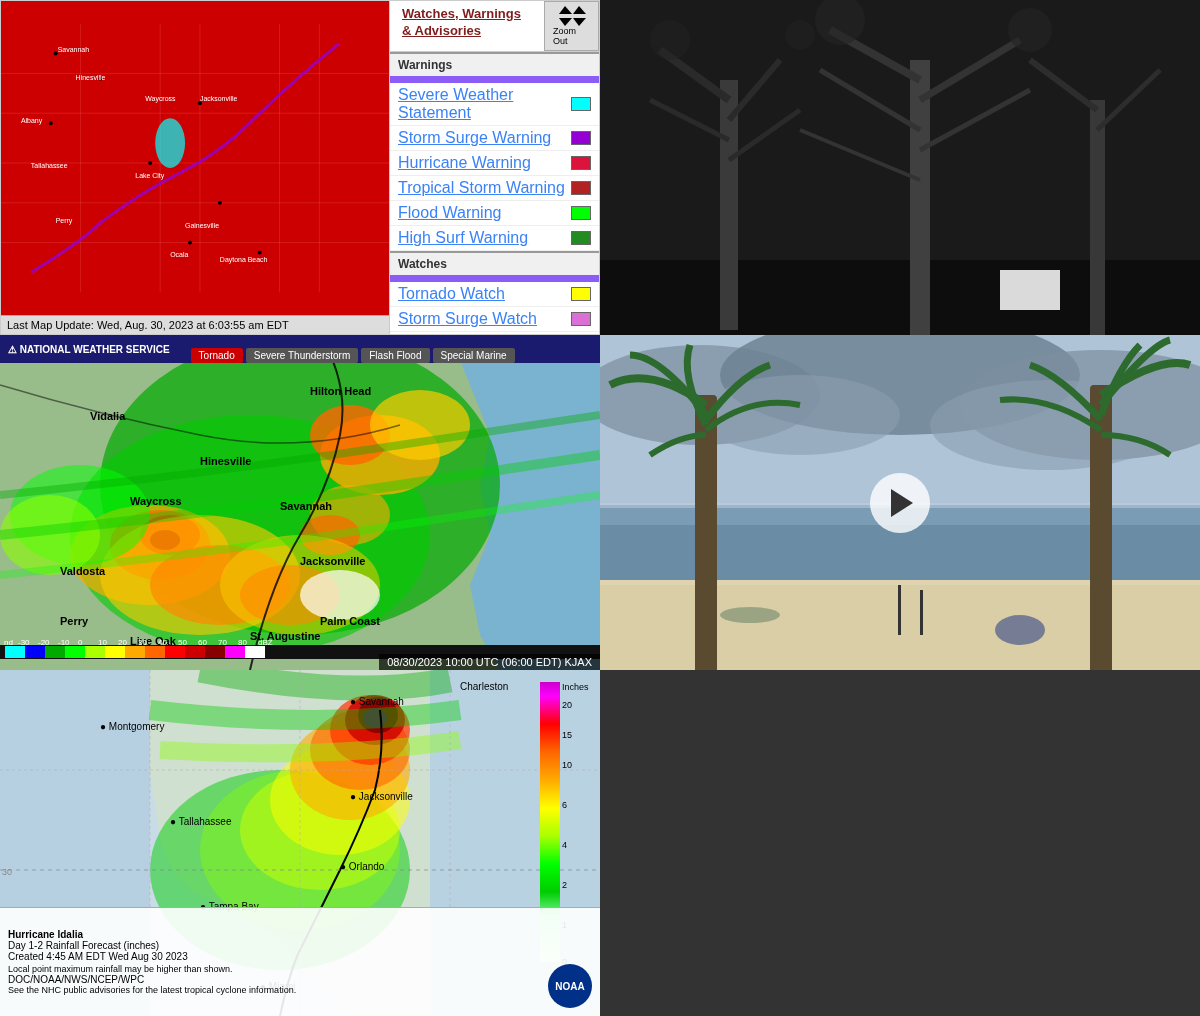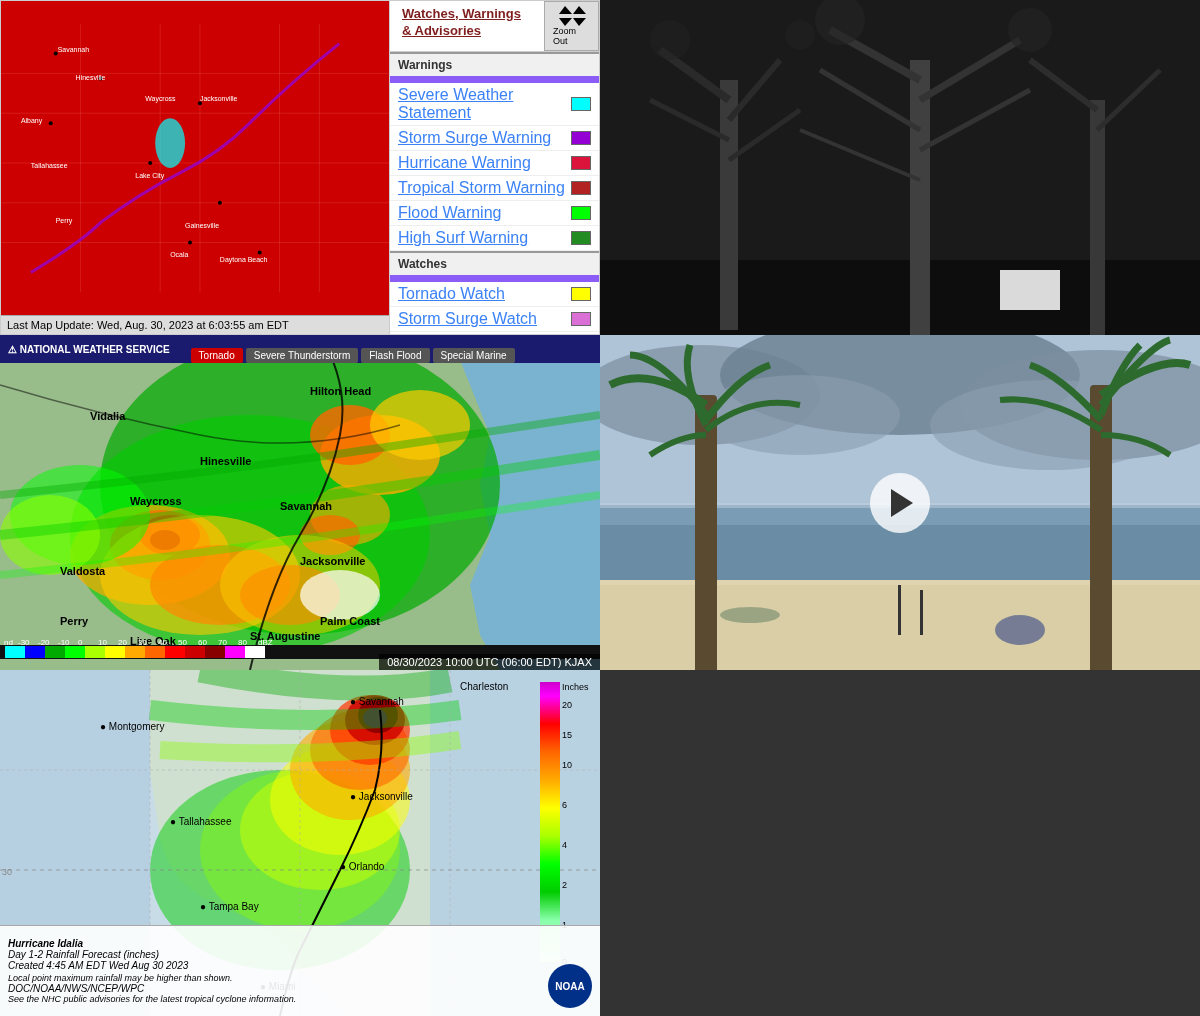--- a/index.html
+++ b/index.html
@@ -237,25 +237,24 @@
       position: relative;
       overflow: hidden;
     }
 
     .rainfall-caption {
       position: absolute;
       bottom: 0;
       left: 0;
       right: 0;
       background: rgba(255,255,255,0.9);
-      padding: 12px 8px;
+      padding: 21px 8px;
       font-size: 10px;
       color: #000;
       border-top: 1px solid #aaa;
-      font-style: italic;
     }
 
     .noaa-badge {
       position: absolute;
       bottom: 8px;
       right: 8px;
       width: 44px;
       height: 44px;
       background: #003087;
       border-radius: 50%;

